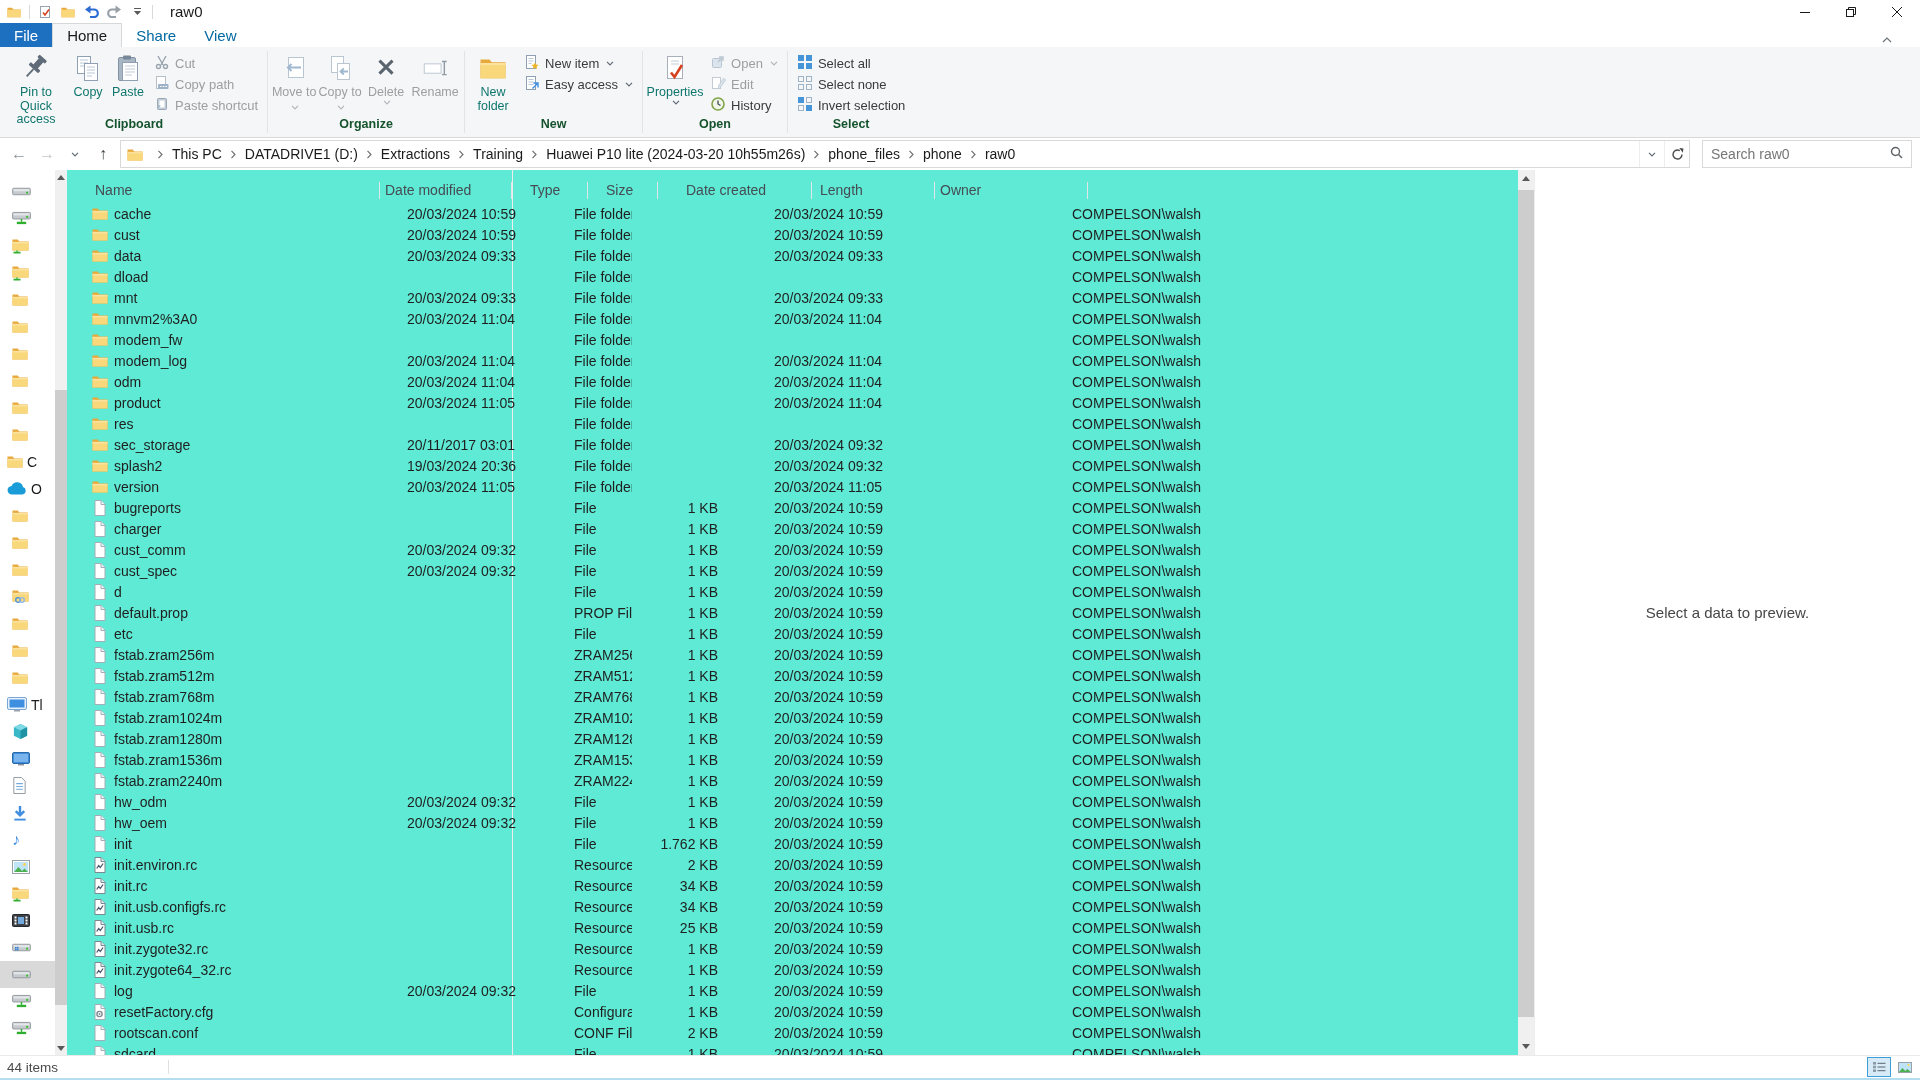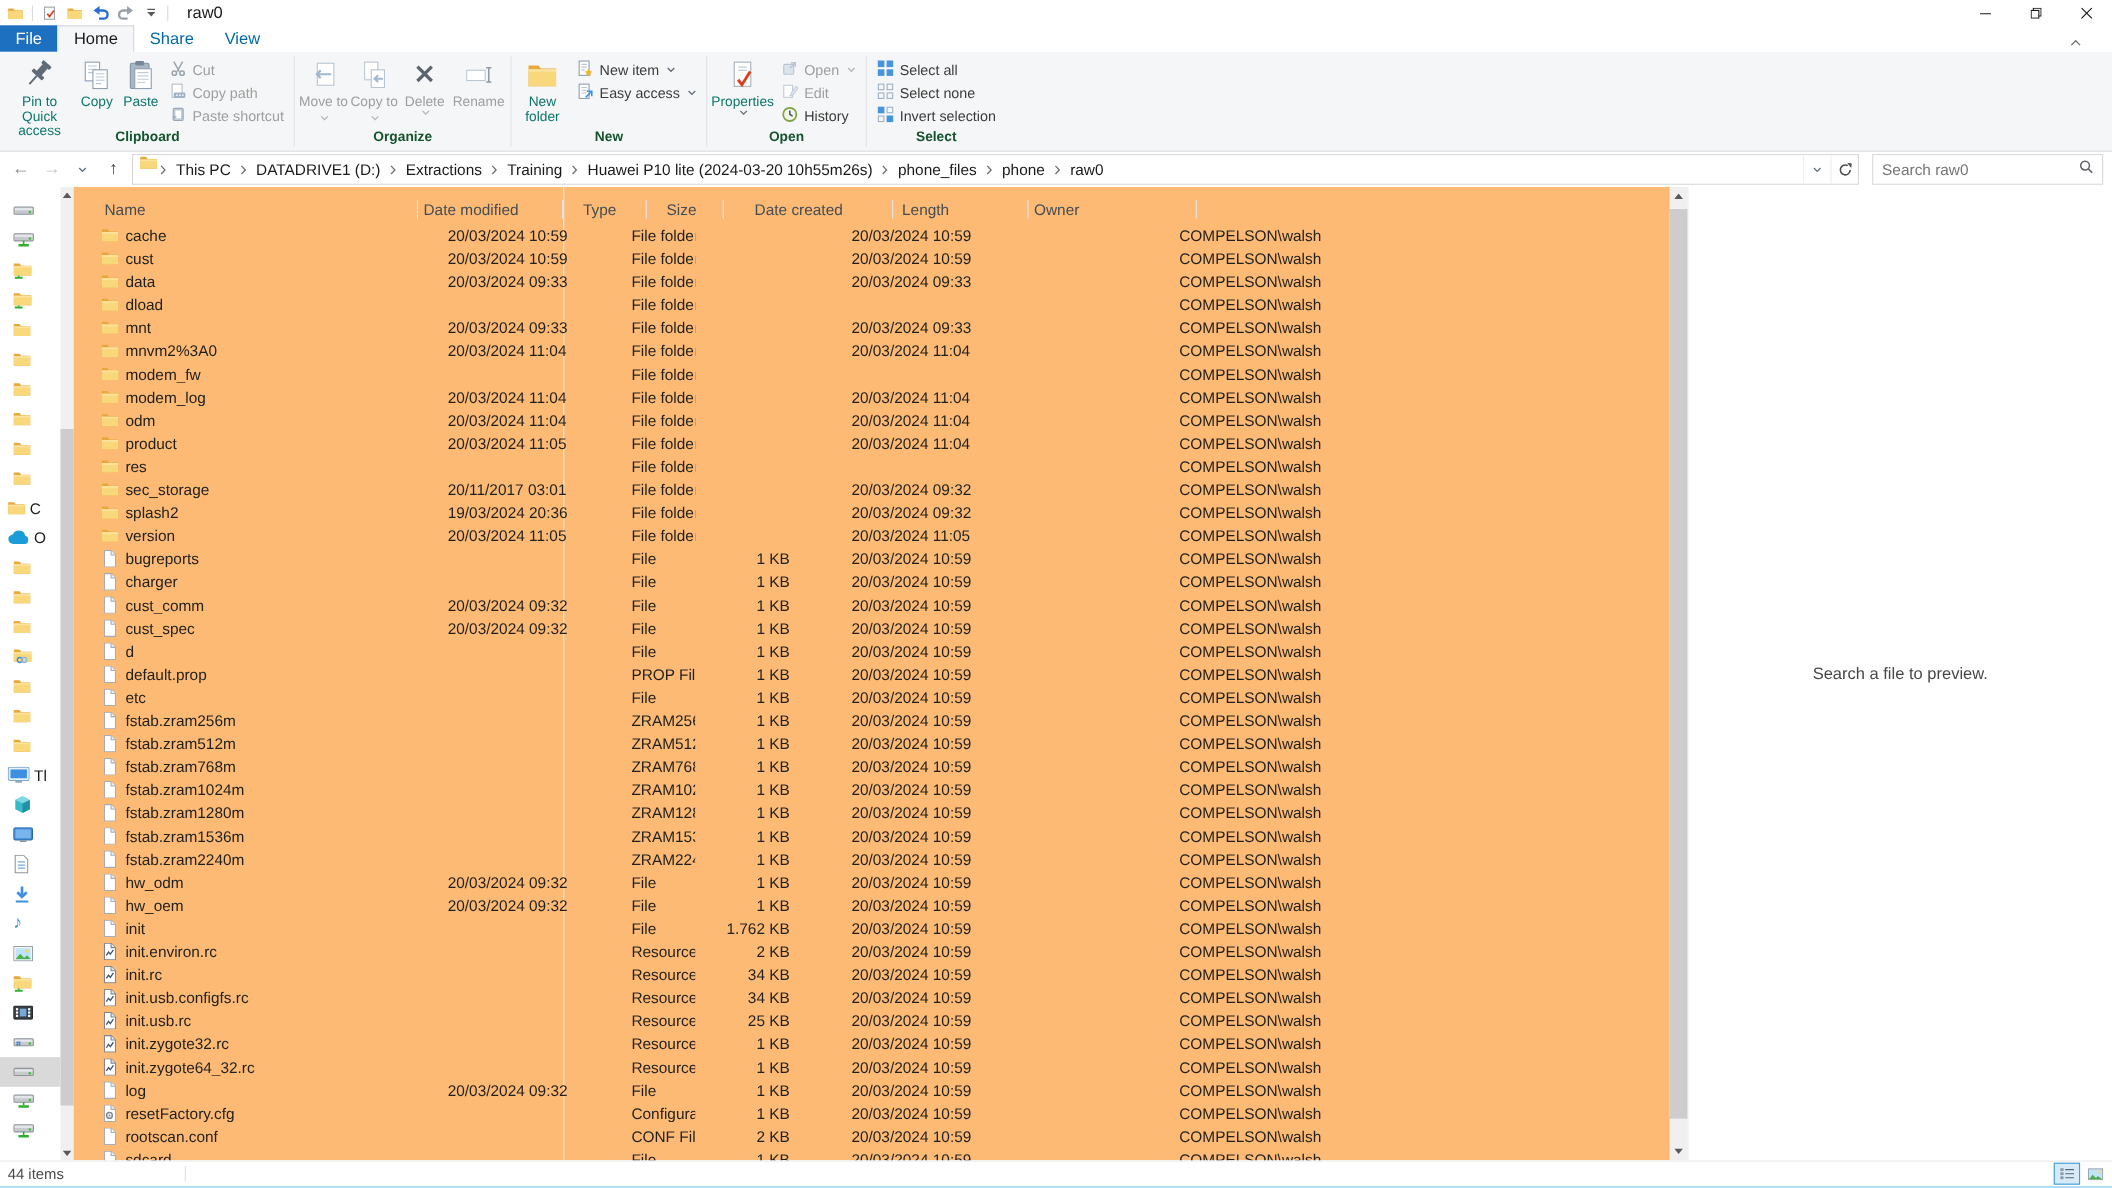--- a/index.html
+++ b/index.html
@@ -39,21 +39,21 @@
   .smallbtn{height:21px;display:flex;align-items:center;gap:5px;font-size:13px;color:#3b3b3b;padding:0 6px;}
   .smallbtn.dis{color:#9e9e9e;}
   .chevwrap{display:inline-flex;margin-left:2px;}
 
   
   .addr{height:32px;flex:0 0 32px;display:flex;align-items:center;background:#fff;padding:0 8px;gap:6px;}
   .navbtn{width:22px;height:24px;display:flex;align-items:center;justify-content:center;font-size:16px;}
   .navbtn.back{color:#8a9299;}
   .navbtn.fwd{color:#c3c8cd;}
   .navbtn.up{color:#3c4247;}
-  .abox{flex:1;height:26px;border:1px solid #d9d9d9;display:flex;padding-left:6px;background:#fff;}
+  .abox{flex:1;height:26px;border:1px solid #d9d9d9;display:flex;align-items:center;padding-left:6px;background:#fff;gap:12px;}
   .crumbs{display:flex;align-items:center;flex:1;overflow:hidden;}
   .crumb{font-size:14px;padding:0 6px;white-space:nowrap;color:#1a1a1a;}
   .crumbchev{display:inline-flex;padding:0 2px;}
   .aboxright{display:flex;align-items:center;height:100%;}
   .aboxbtn{width:24px;height:100%;display:flex;align-items:center;justify-content:center;border-left:1px solid #ededed;}
   .sbox{width:192px;height:26px;border:1px solid #d9d9d9;display:flex;align-items:center;
         padding:0 8px;background:#fff;margin-left:6px;justify-content:space-between;}
   .sboxtext{font-size:14px;color:#767676;}
 
   
@@ -64,21 +64,21 @@
   .sitems{width:55px;padding-top:8px;}
   .sitem{height:27px;display:flex;align-items:center;gap:4px;padding-left:12px;overflow:hidden;}
   .sitem.root{padding-left:7px;}
   .sitem.sel{background:#d9d9d9;}
   .slabel{font-size:14px;color:#1a1a1a;white-space:nowrap;}
   .sscroll{width:12px;background:#f0f0f0;position:relative;}
   .sarrow{position:absolute;left:0;width:12px;height:14px;display:flex;align-items:center;justify-content:center;}
   .sthumb{position:absolute;left:0;width:12px;background:#cdcdcd;}
 
   
-  .listarea{flex:1;display:flex;flex-direction:column;position:relative;overflow:hidden;background:#fdba74;}
+  .listarea{flex:1;display:flex;flex-direction:column;position:relative;overflow:hidden;background:#5eead4;}
   .gridline{position:absolute;left:445px;top:0;bottom:0;width:1px;background:#ececec;}
   .cols{margin-top:7px;height:26px;display:grid;align-items:center;
         grid-template-columns:313px 132px 76px 70px 154px 123px 153px 1fr;
         font-size:14px;color:#454c54;position:relative;z-index:1;}
   .hc{border-right:1px solid #e3e6e9;height:17px;display:flex;align-items:center;}
   .hc.h-name{padding-left:28px;}
   .hc.h-mod{padding-left:5px;}
   .hc.h-type{padding-left:18px;}
   .hc.h-size{padding-left:18px;}
   .hc.h-created{padding-left:28px;}
@@ -1648,21 +1648,21 @@
         </span>
       <div class="vthumb"></div>
       <span class="varrow" style="bottom:0">
           <svg width="8" height="5" viewBox="0 0 8 5">
             <path d="M4 5L0 0h8z" fill="#595959"></path>
           </svg>
         </span>
     </div>
 
     <div class="preview">
-      <span class="pvmsg">Search a file to preview.</span>
+      <span class="pvmsg">Select a data to preview.</span>
     </div>
   </div>
 
   <div class="status">
     <span class="scount">44 items</span>
     <span class="ssep"></span>
     <div class="viewbtns">
       <span class="vbtn active">
           <svg width="14" height="12" viewBox="0 0 14 12">
             <g>

